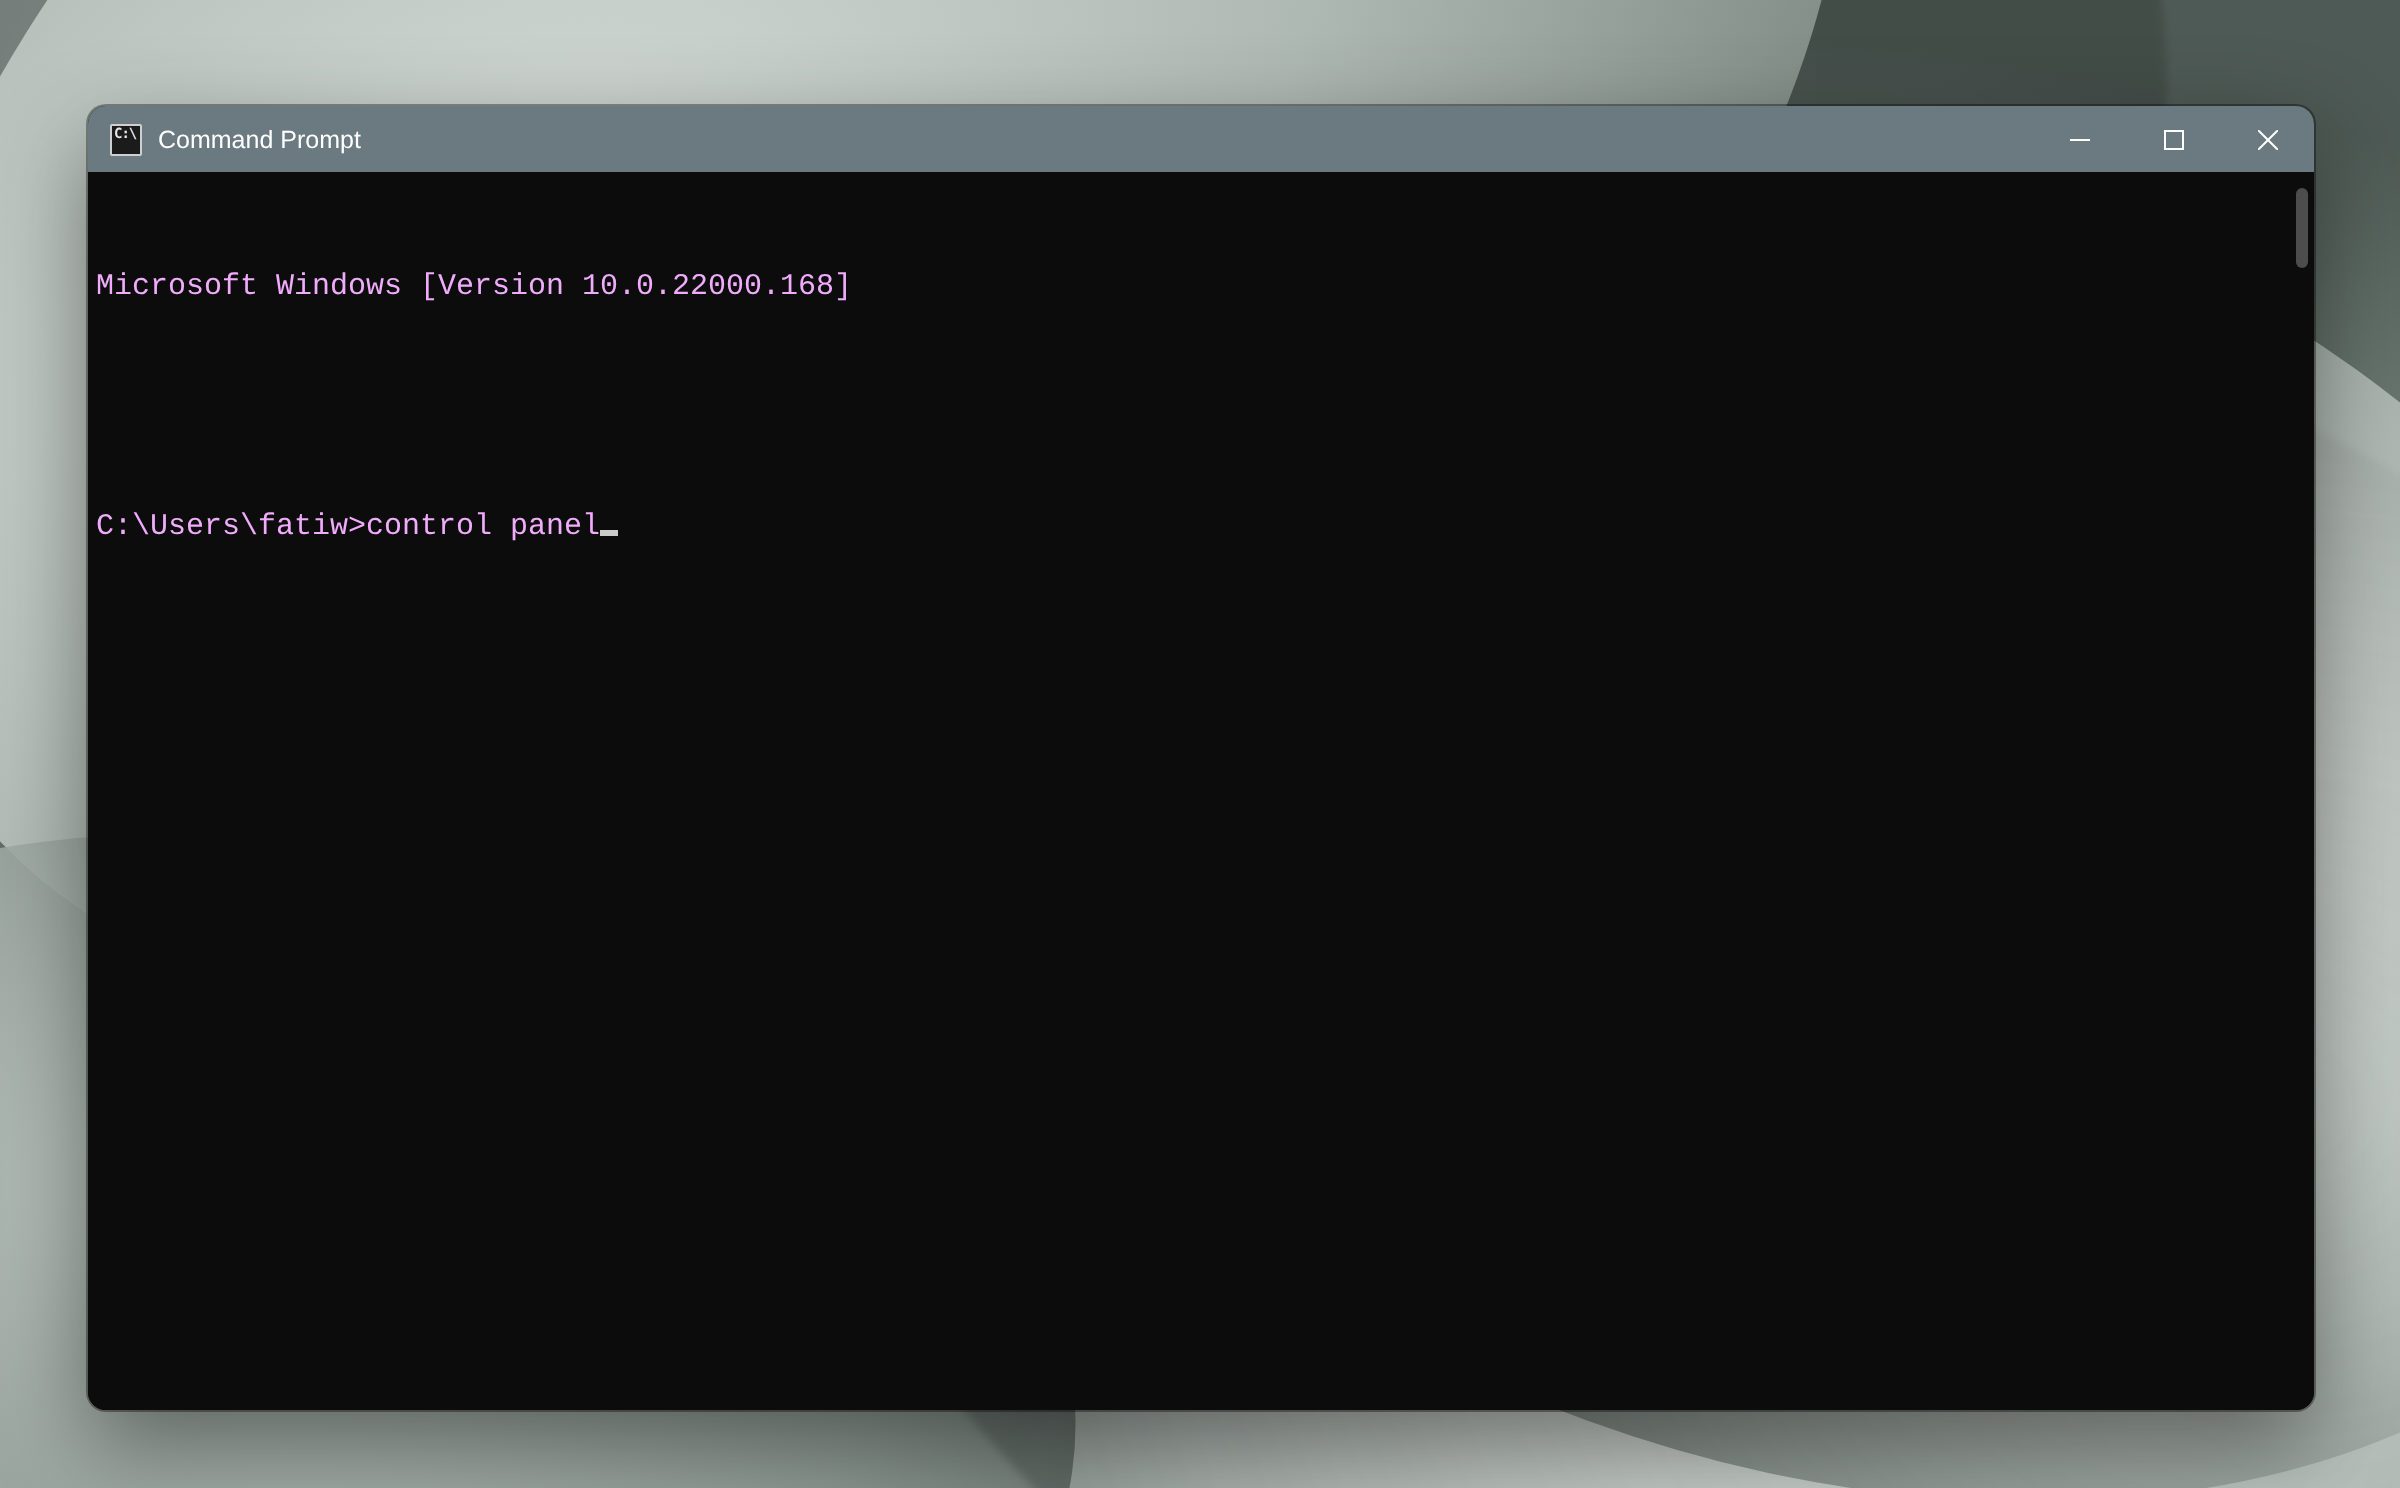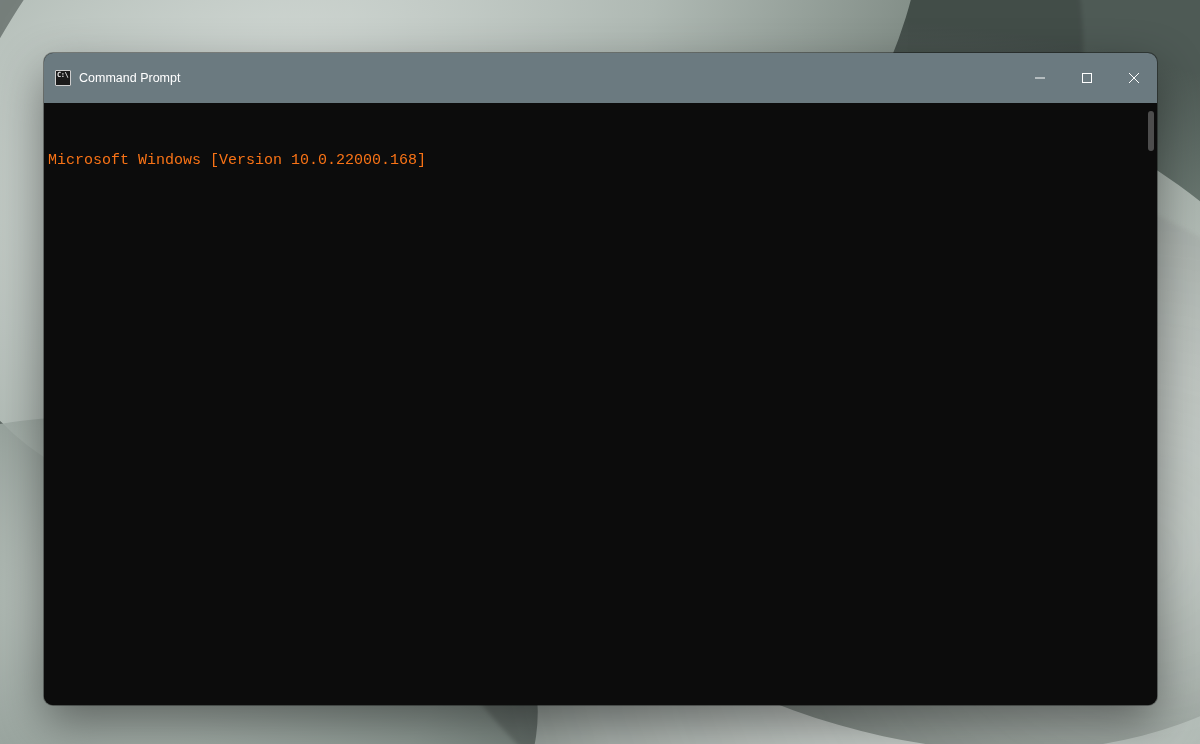--- a/index.html
+++ b/index.html
@@ -38,21 +38,21 @@
       position: absolute;
       left: 44px; top: 53px;
       width: 1113px; height: 652px;
       border-radius: 9px;
       overflow: hidden;
       box-shadow: 0 18px 48px rgba(0,0,0,.45), 0 0 0 1px rgba(0,0,0,.35);
       background: #0c0c0c;
       display: flex; flex-direction: column;
     }
     .titlebar {
-      height: 50px;
+      height: 33px;
       background: #6b7a80;
       display: flex; align-items: center;
       color: #fff;
       font-size: 12.5px;
       user-select: none;
     }
     .titlebar .app-icon {
       width: 16px; height: 16px;
       margin: 0 8px 0 11px;
       background: #1b1b1b;
@@ -71,21 +71,21 @@
     .win-btn {
       width: 47px; height: 100%;
       display: flex; align-items: center; justify-content: center;
       color: #fff;
     }
     .win-btn svg { display:block; }
 
     .terminal {
       flex: 1 1 auto;
       background: #0c0c0c;
-      color: #f97316;
+      color: #f0abfc;
       font: 15px/20px Consolas, "Courier New", monospace;
       padding: 8px 2px 8px 4px;
       position: relative;
       white-space: pre;
     }
     .terminal .row { white-space: pre; }
     .terminal .blank { height: 20px; }
     .prompt-line { display: inline; }
     .cursor {
       display: inline-block;
@@ -134,15 +134,16 @@
         <svg width="10" height="10" viewBox="0 0 10 10">
             <path d="M0 0 L10 10 M10 0 L0 10" stroke="#fff" stroke-width="1"></path>
           </svg>
       </div>
     </div>
   </div>
 
   <div class="terminal">
     <div class="row">Microsoft Windows [Version 10.0.22000.168]</div>
     <div class="blank"></div>
+    <div class="row"><span class="prompt-line">C:\Users\fatiw&gt;</span><span class="prompt-line">control panel</span><span class="cursor"></span></div>
     <div class="scrollbar"></div>
   </div>
 </div>
 
 </body></html>

